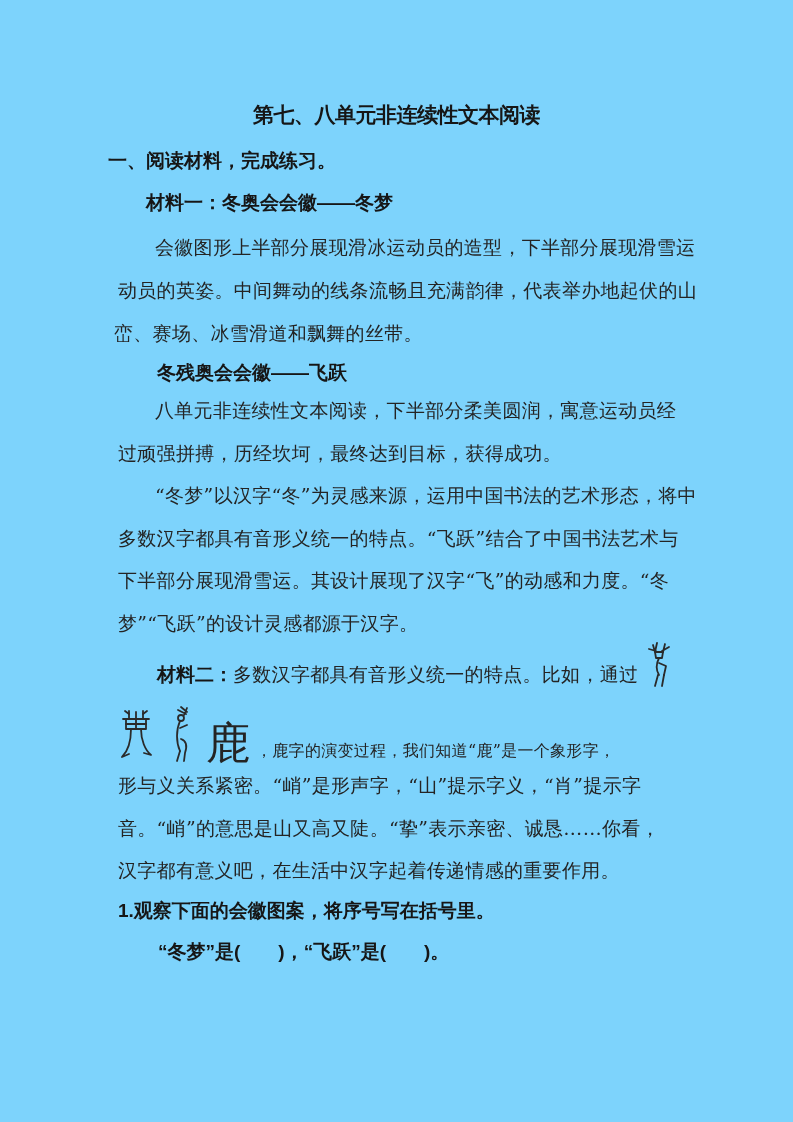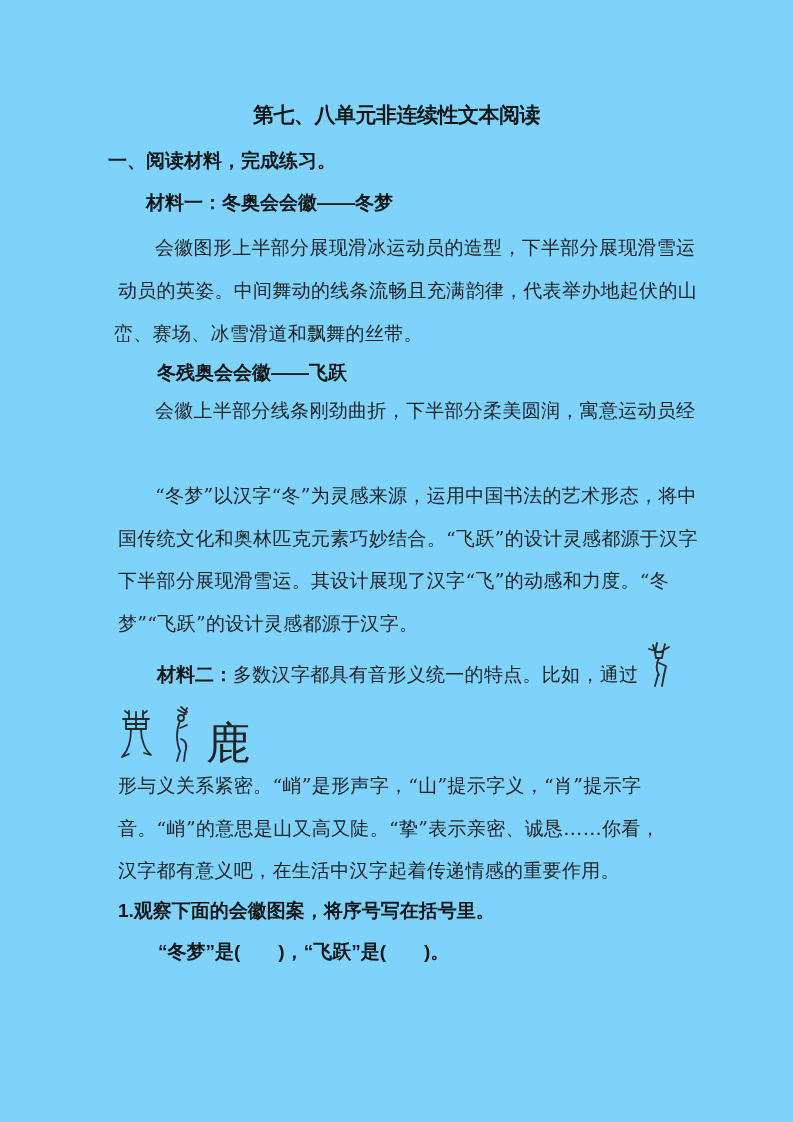--- a/index.html
+++ b/index.html
@@ -64,24 +64,25 @@
   <div class="line hei" style="left:108px;top:147px;">一、阅读材料，完成练习。</div>
 
   <div class="line hei" style="left:146px;top:189px;">材料一：冬奥会会徽——冬梦</div>
 
   <div class="line kai" style="left:155px;top:234px;">会徽图形上半部分展现滑冰运动员的造型，下半部分展现滑雪运</div>
   <div class="line kai" style="left:118px;top:277px;">动员的英姿。中间舞动的线条流畅且充满韵律，代表举办地起伏的山</div>
   <div class="line kai" style="left:114px;top:320px;">峦、赛场、冰雪滑道和飘舞的丝带。</div>
 
   <div class="line hei" style="left:157px;top:359px;">冬残奥会会徽——飞跃</div>
 
-  <div class="line kai" style="left:155px;top:397px;">会徽上半部分线条刚劲曲折，下半部分柔美圆润，寓意运动员经</div>
+  <div class="line kai" style="left:155px;top:397px;">八单元非连续性文本阅读，下半部分柔美圆润，寓意运动员经</div>
+  <div class="line kai" style="left:118px;top:440px;">过顽强拼搏，历经坎坷，最终达到目标，获得成功。</div>
 
   <div class="line kai" style="left:155px;top:482px;text-align:right;">“冬梦”以汉字“冬”为灵感来源，运用中国书法的艺术形态，将中</div>
-  <div class="line kai" style="left:118px;top:525px;">国传统文化和奥林匹克元素巧妙结合。“飞跃”的设计灵感都源于汉字</div>
+  <div class="line kai" style="left:118px;top:525px;">多数汉字都具有音形义统一的特点。“飞跃”结合了中国书法艺术与</div>
   <div class="line kai" style="left:118px;top:567px;">下半部分展现滑雪运。其设计展现了汉字“飞”的动感和力度。“冬</div>
   <div class="line kai" style="left:118px;top:610px;">梦”“飞跃”的设计灵感都源于汉字。</div>
 
   <div class="line" style="left:157px;top:661px;">
     <span class="hei">材料二：</span><span class="kai">多数汉字都具有音形义统一的特点。比如，通过</span>
   </div>
 
   <svg class="superscript-glyph" width="26" height="46" viewBox="0 0 26 46">
     <path class="ancient" d="M7 3 L9 10 M3 7 L10 9 M11 1 L9 10"></path>
     <path class="ancient" d="M19 2 L17 10 M23 5 L16 9"></path>
@@ -105,20 +106,21 @@
 
     <svg width="26" height="58" viewBox="0 0 26 58" style="margin-left:14px;margin-bottom:1px;">
       <path class="ancient" d="M13 2 L19 7 M19 3 L16 10 M10 5 L18 9"></path>
       <circle class="ancient" cx="13" cy="13" r="3"></circle>
       <path class="ancient" d="M12 16 C8 25 8 37 12 46"></path>
       <path class="ancient" d="M12 23 L19 20"></path>
       <path class="ancient" d="M13 34 C19 36 19 42 17 48 L16 56"></path>
       <path class="ancient" d="M12 46 L9 56"></path>
     </svg>
     <span class="kai big-lu">鹿</span>
+    <span class="kai evo-text">，鹿字的演变过程，我们知道“鹿”是一个象形字，</span>
   </div>
 
   <div class="line kai" style="left:118px;top:772px;">形与义关系紧密。“峭”是形声字，“山”提示字义，“肖”提示字</div>
   <div class="line kai" style="left:118px;top:815px;">音。“峭”的意思是山又高又陡。“挚”表示亲密、诚恳……你看，</div>
   <div class="line kai" style="left:118px;top:857px;">汉字都有意义吧，在生活中汉字起着传递情感的重要作用。</div>
 
   <div class="line hei" style="left:118px;top:897px;">1.观察下面的会徽图案，将序号写在括号里。</div>
   <div class="line hei" style="left:158px;top:938px;">“冬梦”是(　　)，“飞跃”是(　　)。</div>
 
 </div>

